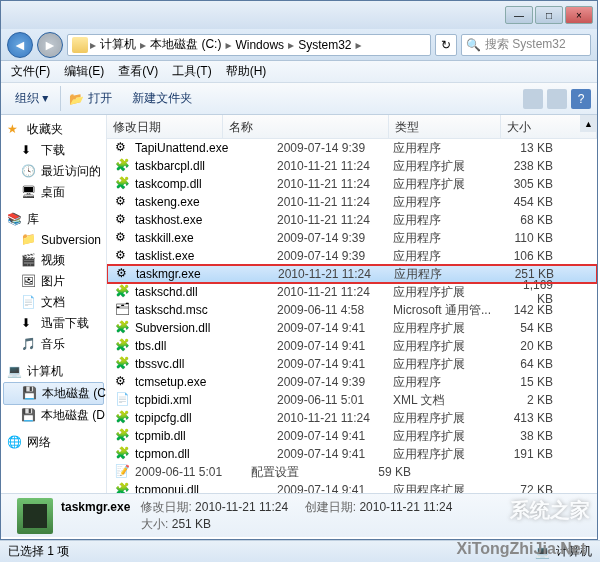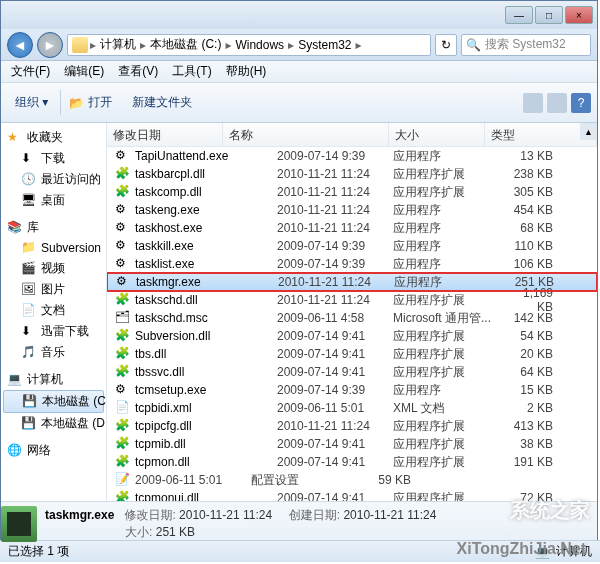--- a/index.html
+++ b/index.html
@@ -11,21 +11,21 @@
 .addressbar { height: 32px; background: linear-gradient(#e0ecf8, #d0e0f0); display: flex; align-items: center; padding: 0 6px; gap: 4px; border-bottom: 1px solid #b0c4d8; }
 .navbtn { width: 26px; height: 26px; border-radius: 50%; background: radial-gradient(#6aa8e0, #3878c0); color: #fff; display: flex; align-items: center; justify-content: center; font-size: 14px; border: 1px solid #2860a0; }
 .navbtn.fwd { background: radial-gradient(#c0c8d0, #a0a8b0); }
 .bc { flex: 1; background: #fff; border: 1px solid #a0b8d0; height: 22px; display: flex; align-items: center; padding: 0 4px; gap: 2px; border-radius: 2px; }
 .bc-fold { width: 16px; height: 16px; background: linear-gradient(#ffe9a0, #f0c860); border-radius: 2px; }
 .bc-item { padding: 0 2px; color: #000; }
 .bc-sep { color: #666; }
 .search { width: 130px; background: #fff; border: 1px solid #a0b8d0; height: 22px; display: flex; align-items: center; padding: 0 4px; gap: 4px; color: #888; border-radius: 2px; }
 .menubar { height: 22px; background: linear-gradient(#f4f8fc, #e8f0f8); display: flex; align-items: center; padding: 8px 4px; gap: 2px; border-bottom: 1px solid #d0dce8; }
 .menuitem { padding: 2px 6px; color: #000; }
-.toolbar { height: 40px; background: linear-gradient(#f8fafc, #e4eef8); display: flex; align-items: center; padding: 0 6px; gap: 4px; border-bottom: 1px solid #c0d0e0; }
+.toolbar { height: 32px; background: linear-gradient(#f8fafc, #e4eef8); display: flex; align-items: center; padding: 0 6px; gap: 4px; border-bottom: 1px solid #c0d0e0; }
 .toolbtn { padding: 4px 8px; color: #1a3a6a; display: flex; align-items: center; gap: 4px; }
 .toolbtn.sep { border-left: 1px solid #c0d0e0; padding-left: 8px; }
 .toolbar-right { margin-left: auto; display: flex; gap: 4px; }
 .toolicon { width: 20px; height: 20px; background: #c0d0e0; border-radius: 2px; }
 .body { display: flex; height: 378px; }
 .nav { width: 106px; background: #fff; border-right: 1px solid #e0e8f0; overflow: hidden; padding: 4px 2px; }
 .nav-group { margin-bottom: 6px; }
 .nav-item { display: flex; align-items: center; gap: 4px; padding: 2px 4px; color: #000; white-space: nowrap; }
 .nav-icon { width: 16px; height: 16px; flex-shrink: 0; }
 .star { color: #f0a020; }
@@ -40,21 +40,21 @@
 .rows { height: 354px; overflow-y: scroll; }
 .row { display: flex; height: 18px; align-items: center; padding-left: 8px; }
 .row.sel { background: linear-gradient(#d4e8fc, #b8daf8); border: 1px solid #7ab0e0; }
 .row.hl { outline: 2px solid #e03030; outline-offset: -1px; }
 .ficon { width: 16px; height: 16px; margin-right: 4px; flex-shrink: 0; }
 .fname { width: 142px; color: #000; overflow: hidden; white-space: nowrap; }
 .fdate { width: 116px; color: #444; }
 .ftype { width: 112px; color: #444; overflow: hidden; white-space: nowrap; }
 .fsize { width: 56px; text-align: right; color: #444; padding-right: 8px; }
 .scroll-arrow { position: absolute; right: 0; top: 0; width: 17px; height: 17px; background: #e0e8f0; display: flex; align-items: center; justify-content: center; font-size: 9px; }
-.details { height: 44px; background: linear-gradient(#f4f8fc, #e8f0f8); border-top: 1px solid #d0dce8; display: flex; align-items: center; padding: 4px 0; gap: 8px; }
+.details { height: 44px; background: linear-gradient(#f4f8fc, #e8f0f8); border-top: 1px solid #d0dce8; display: flex; align-items: center; padding: 4px 16px; gap: 8px; }
 .det-icon { width: 36px; height: 36px; background: linear-gradient(#70c070, #408040); border-radius: 2px; position: relative; }
 .det-icon::after { content: ''; position: absolute; inset: 6px; background: #203020; }
 .det-text { color: #333; }
 .det-name { color: #000; font-weight: bold; }
 .det-lbl { color: #666; }
 .status { height: 22px; background: linear-gradient(#e8f0f8, #d8e6f4); border-top: 1px solid #c0d0e0; display: flex; align-items: center; padding: 0 8px; justify-content: space-between; }
 .status-right { display: flex; align-items: center; gap: 6px; }
 .watermark { position: absolute; right: 10px; bottom: 40px; color: #fff; font-size: 20px; font-weight: bold; opacity: 0.7; pointer-events: none; text-shadow: 0 0 4px #888; }
 .watermark2 { position: absolute; right: 14px; bottom: 6px; color: #888; font-size: 16px; font-weight: bold; }
 </style>
@@ -183,22 +183,22 @@
             <span>网络</span>
           </div>
       </div>
     </div>
 
     <div class="list">
       <div class="scroll-arrow">▲</div>
       <div class="cols">
         <div class="col col-date">修改日期</div>
         <div class="col col-name">名称</div>
+        <div class="col col-type">类型</div>
         <div class="col col-size">大小</div>
-        <div class="col col-type">类型</div>
       </div>
       <div class="rows" id="rows">
           <div class="row">
             <span class="ficon">⚙</span>
             <span class="fname">TapiUnattend.exe</span>
             <span class="fdate">2009-07-14 9:39</span>
             <span class="ftype">应用程序</span>
             <span class="fsize">13 KB</span>
           </div>
           <div class="row">

